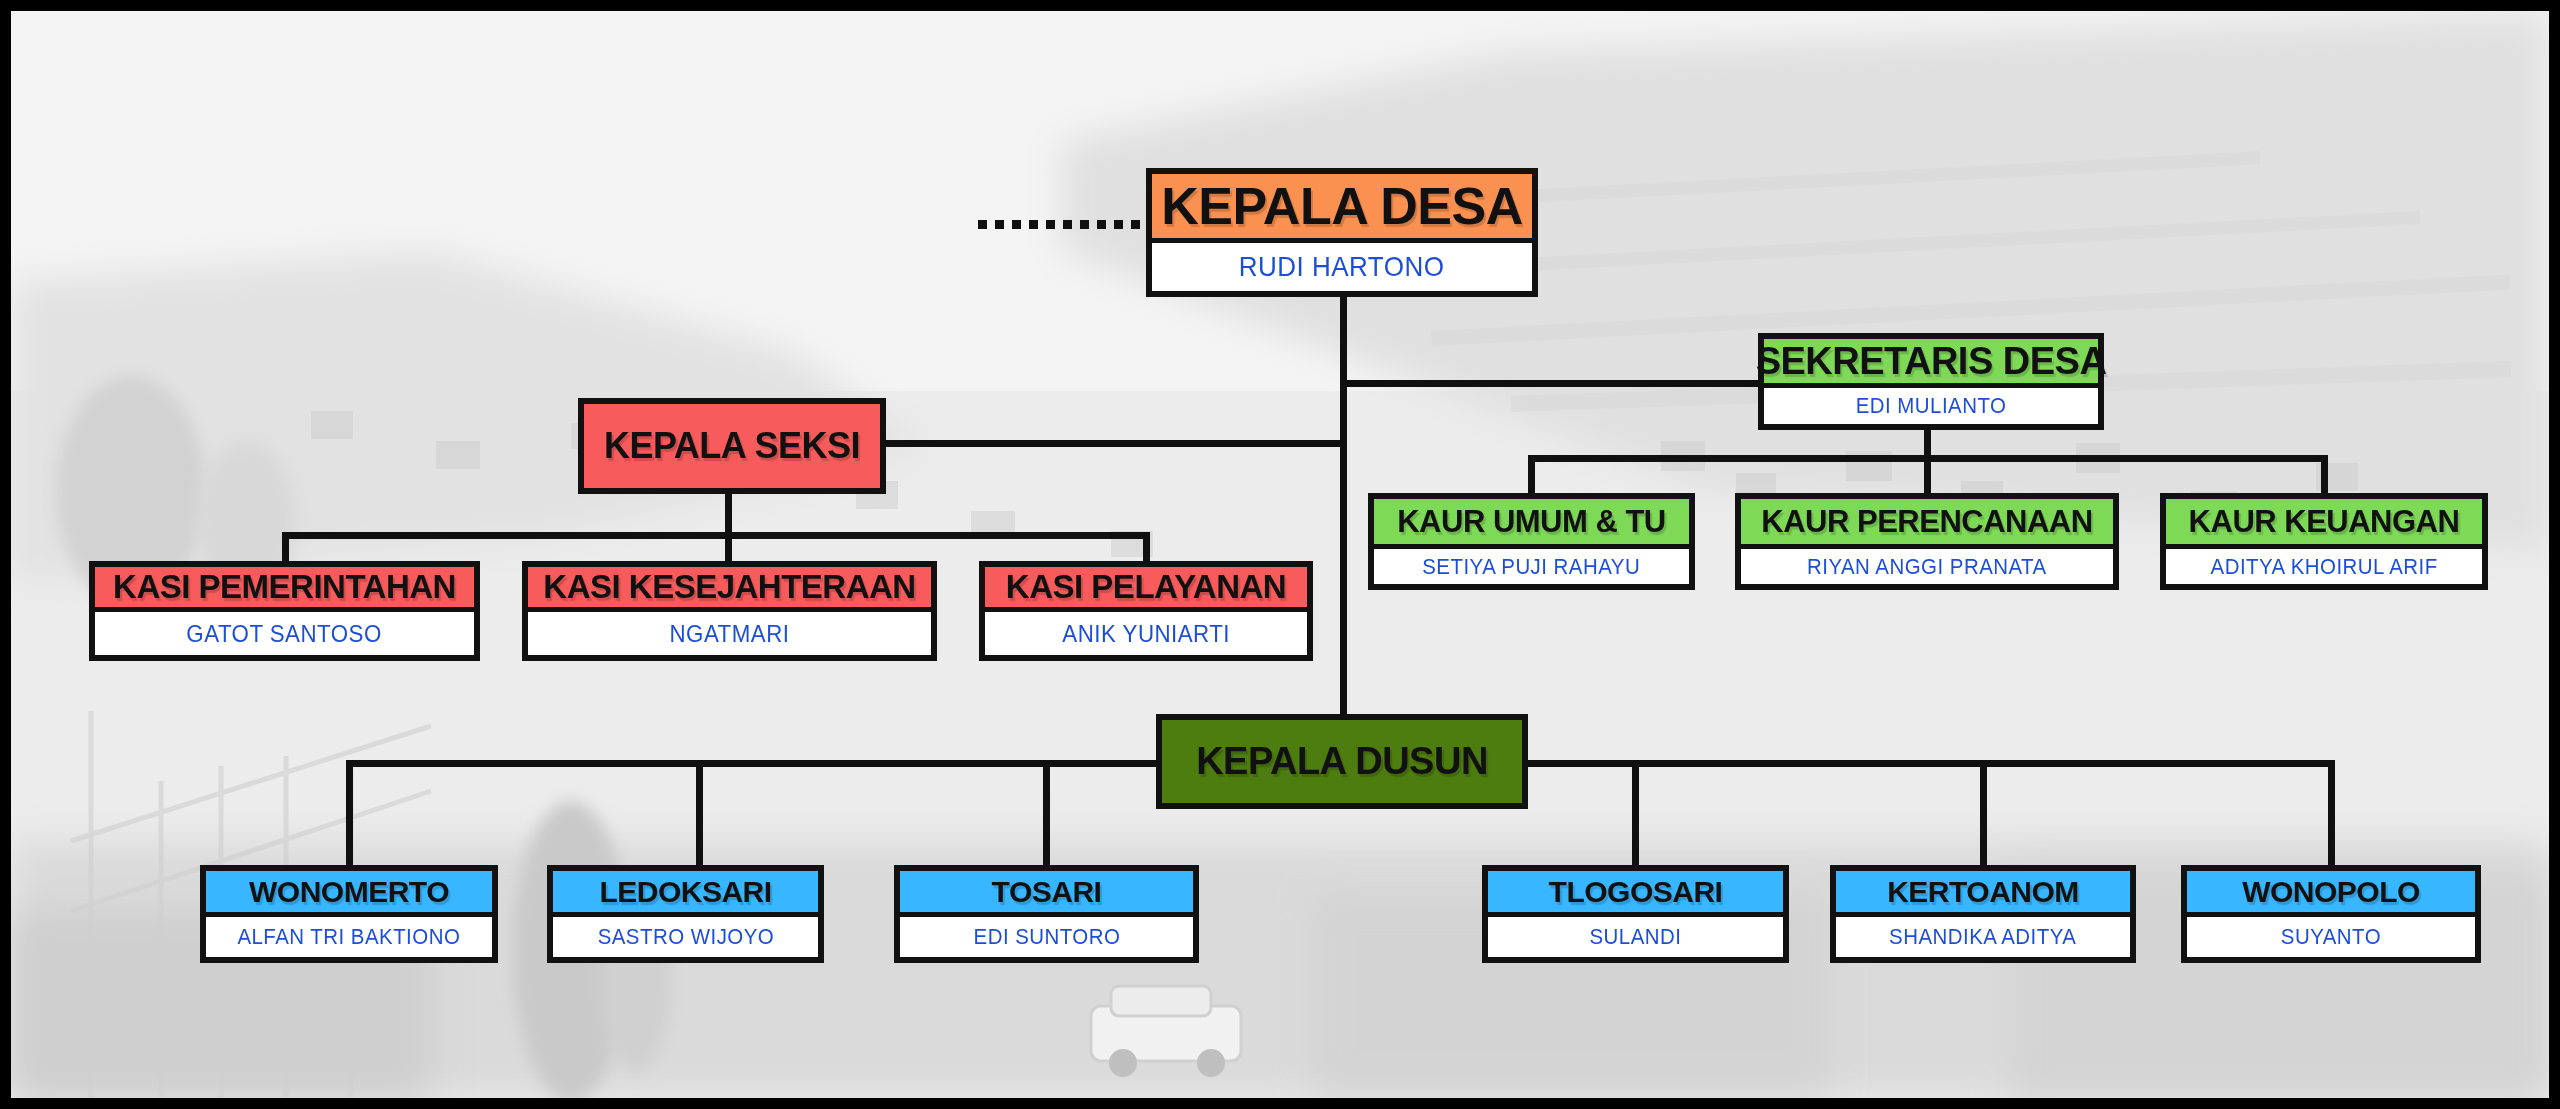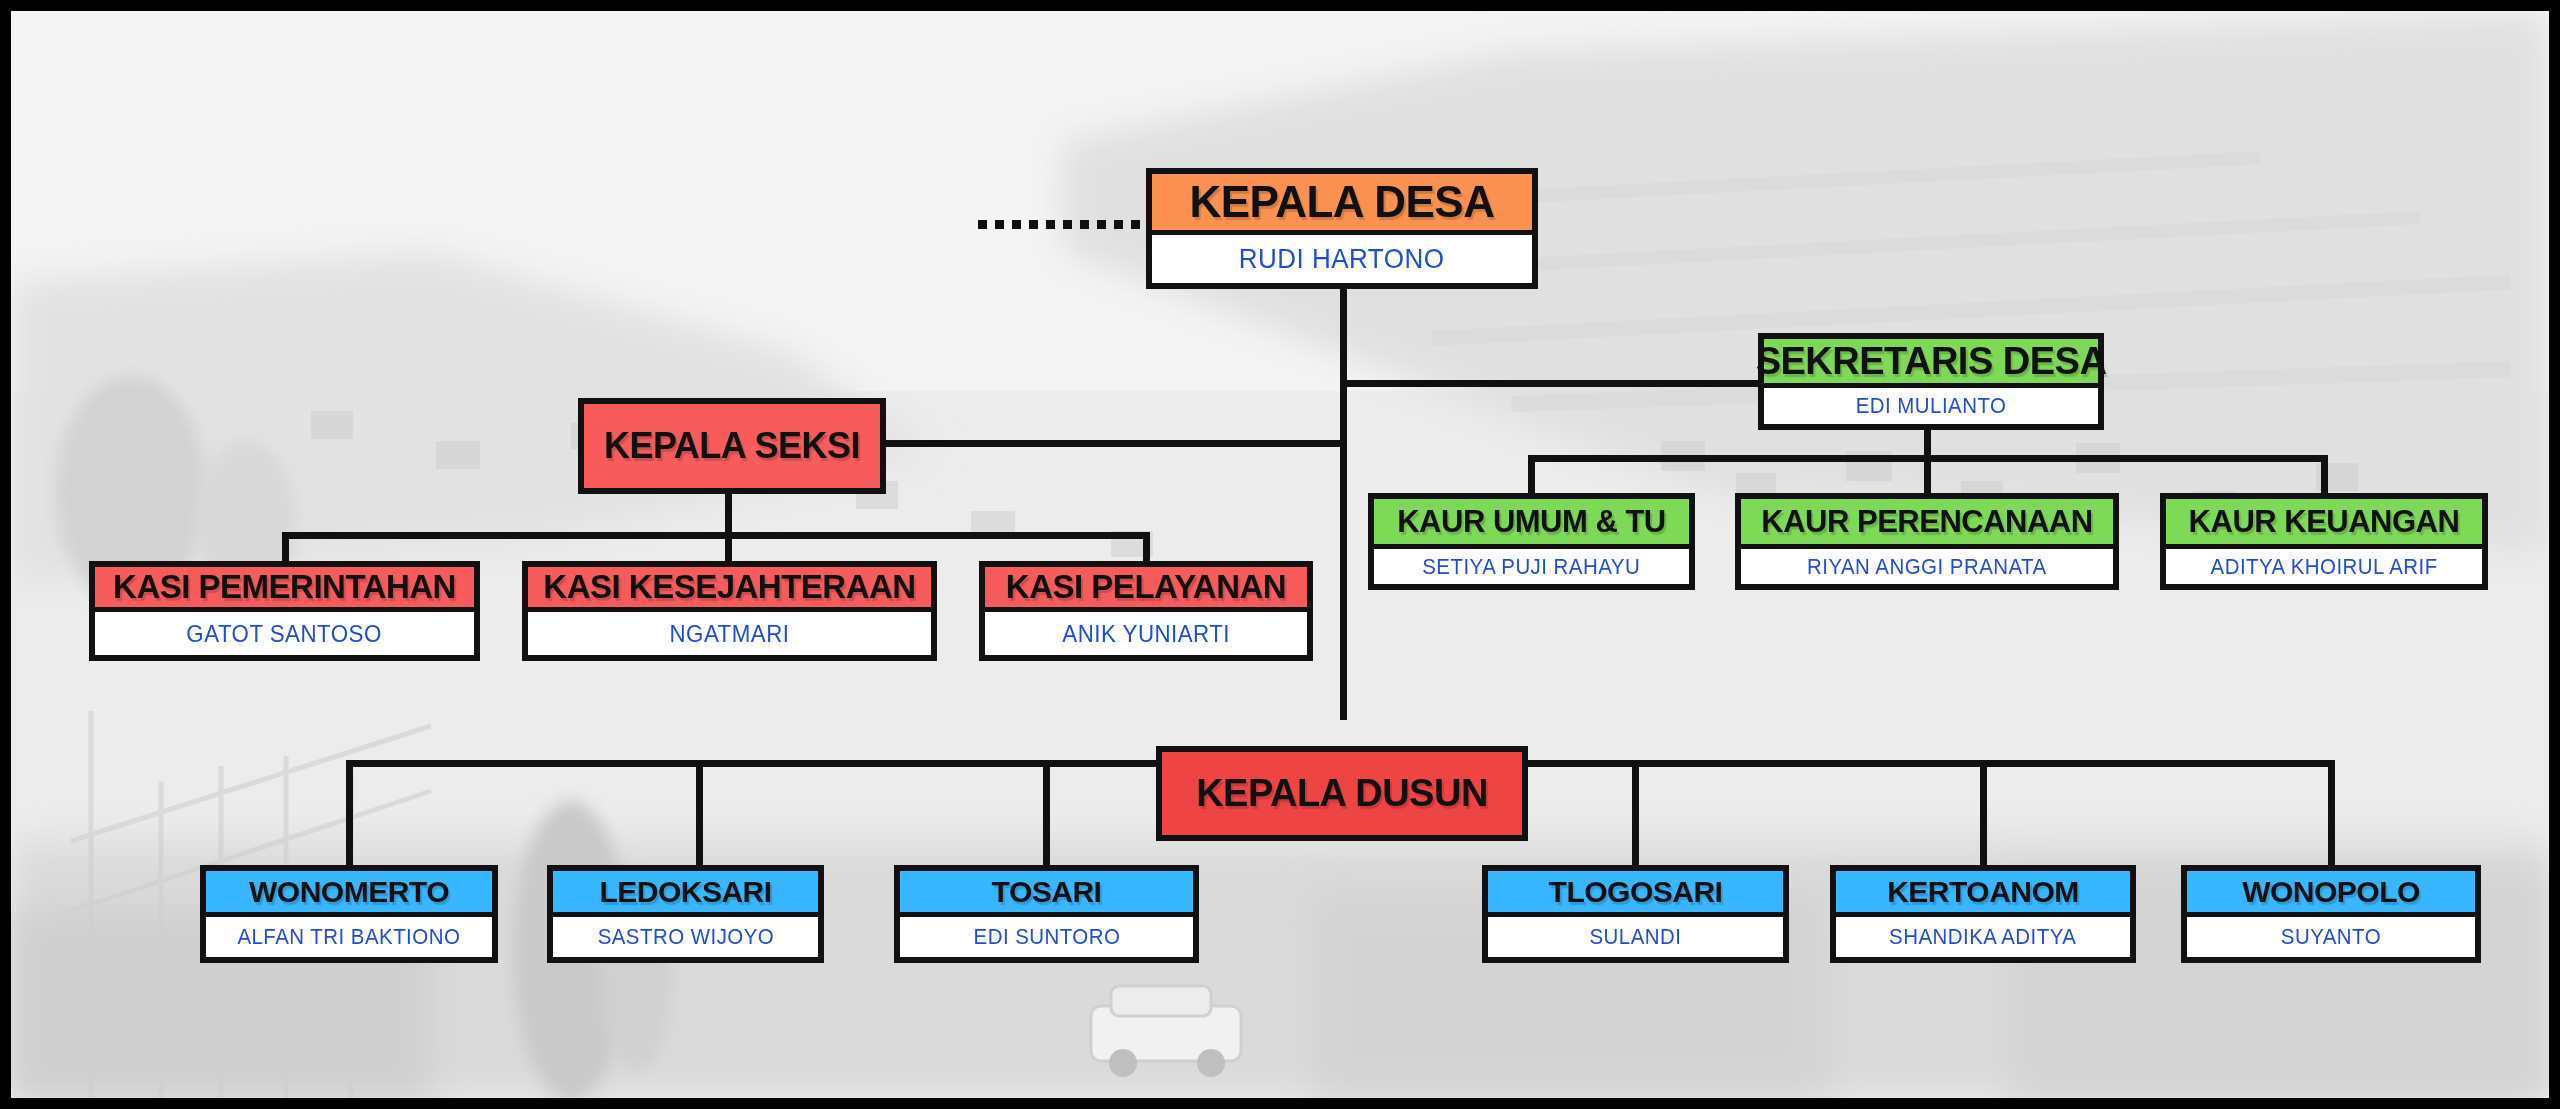--- a/index.html
+++ b/index.html
@@ -31,21 +31,21 @@
   }
   .nt{display:inline-block;transform:scaleX(0.93);}
   .solid{
     position:absolute;border:6px solid #111;box-sizing:border-box;z-index:3;
     display:flex;align-items:center;justify-content:center;
     font-weight:700;color:#111;letter-spacing:-0.5px;white-space:nowrap;
     text-shadow:2px 3px 1px rgba(0,0,0,0.16);
   }
   .solid.orange{background:#FB9150;}
   .solid.red{background:#F75B5B;}
-  .solid.blue{background:#ef4444;margin-top:32px;}
+  .solid.blue{background:#4d7c0f;}
   .line{position:absolute;background:#101010;z-index:2;}
   .dotted{
     position:absolute;z-index:2;height:9px;
     background:repeating-linear-gradient(90deg,#101010 0 9px,transparent 9px 17px);
   }
 </style>
 </head>
 <body>
 
 <div class="canvas">
@@ -128,21 +128,21 @@
   <div class="line" style="left:1514px;top:749px;width:810px;height:7px"></div>
   <div class="line" style="left:335px;top:752px;width:7px;height:106px"></div>
   <div class="line" style="left:685px;top:752px;width:7px;height:106px"></div>
   <div class="line" style="left:1032px;top:752px;width:7px;height:106px"></div>
   <div class="line" style="left:1621px;top:752px;width:7px;height:106px"></div>
   <div class="line" style="left:1969px;top:752px;width:7px;height:106px"></div>
   <div class="line" style="left:2317px;top:752px;width:7px;height:106px"></div>
 
 
   <div class="node" style="left:1135px;top:157px;width:392px">
-    <div class="hd orange" style="height:56px;font-size:44px">
+    <div class="hd orange" style="height:64px;font-size:52px">
         <span>KEPALA DESA</span>
       </div>
     <div class="nm" style="height:48px;font-size:28px">
         <span class="nt">RUDI HARTONO</span>
       </div>
   </div>
 
   <div class="node" style="left:1747px;top:322px;width:346px">
     <div class="hd green" style="height:44px;font-size:38px">
         <span>SEKRETARIS DESA</span>

